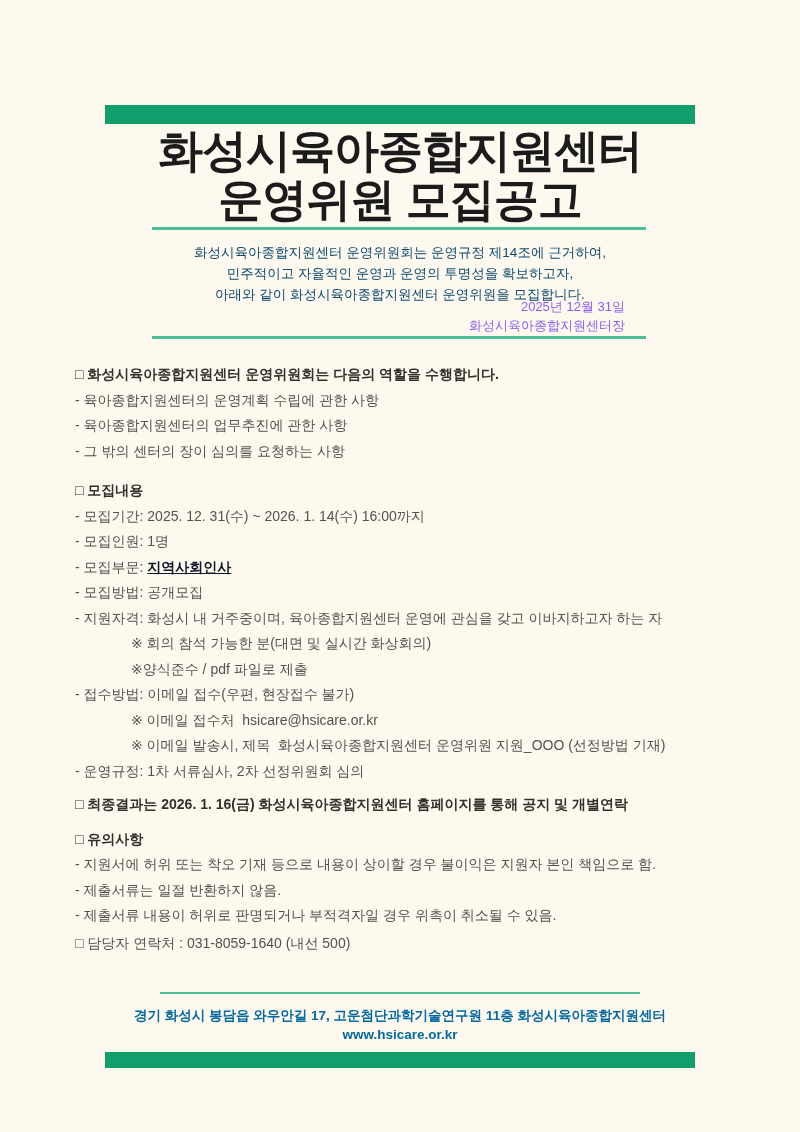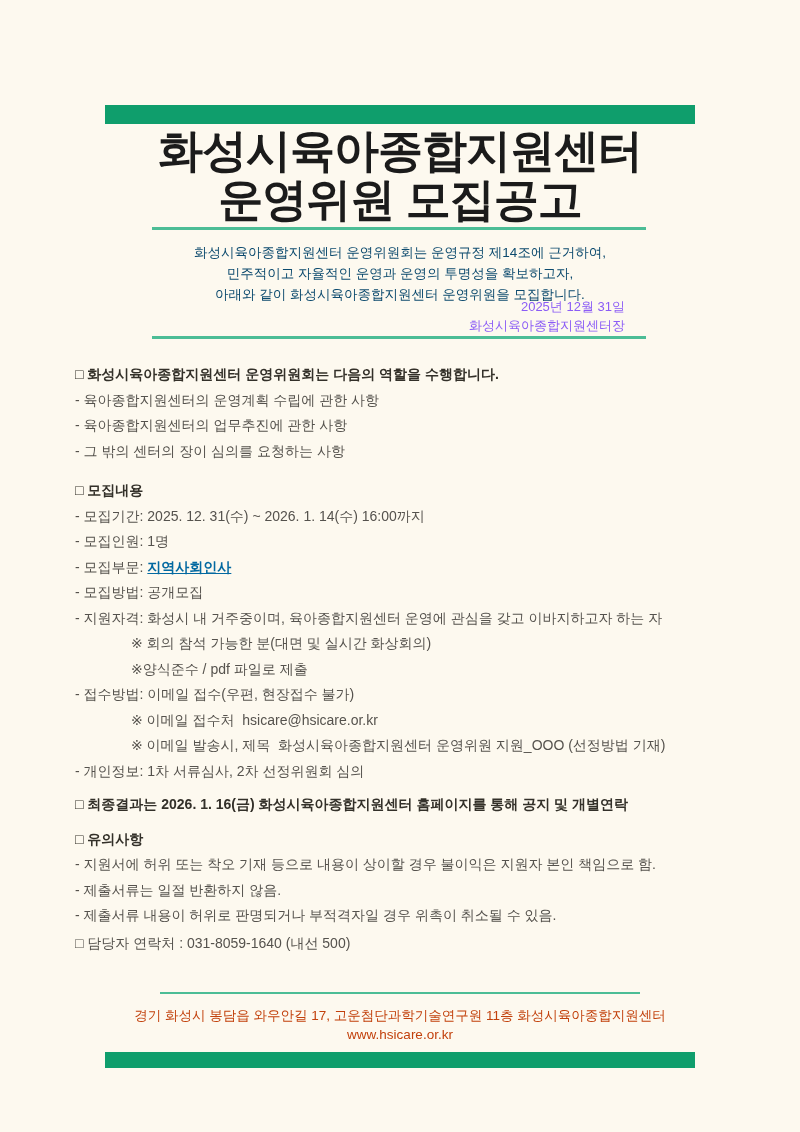--- a/index.html
+++ b/index.html
@@ -51,31 +51,31 @@
     font-size: 14px; color: #55524d;
   }
   .line { line-height: 25.5px; white-space: pre-wrap; }
   .heading { font-weight: 700; color: #333029; }
   .indent { padding-left: 56px; }
   .gap-lg { margin-top: 14px; }
   .gap-md { margin-top: 8px; }
   .gap-sm { margin-top: 9px; }
   .gap-xs { margin-top: 2px; }
   .em-underline {
-    font-weight: 700; text-decoration: underline; color: #0369a1;
+    font-weight: 700; text-decoration: underline; color: #0f172a;
   }
   .footer-divider {
     position: absolute; left: 160px; top: 992px; width: 480px; height: 2px;
     background: #4cbd96;
   }
   .footer-text {
     position: absolute; left: 0; right: 0; top: 1006px;
     text-align: center;
     font-size: 13.5px; line-height: 19px;
-    font-weight: 400; color: #c2410c;
+    font-weight: 700; color: #0369a1;
   }
   .faint-cutoff {
     position: absolute; left: 0; right: 0; top: 1117px;
     text-align: center;
     font-size: 25px; font-weight: 800; letter-spacing: 3px;
     color: #eae5d9;
   }
 </style>
 </head>
 <body>
@@ -115,21 +115,21 @@
     <div class="line">- 모집기간: 2025. 12. 31(수) ~ 2026. 1. 14(수) 16:00까지</div>
     <div class="line">- 모집인원: 1명</div>
     <div class="line"><span>- 모집부문: </span><span class="em-underline">지역사회인사</span></div>
     <div class="line">- 모집방법: 공개모집</div>
     <div class="line">- 지원자격: 화성시 내 거주중이며, 육아종합지원센터 운영에 관심을 갖고 이바지하고자 하는 자</div>
     <div class="line indent">※ 회의 참석 가능한 분(대면 및 실시간 화상회의)</div>
     <div class="line indent">※양식준수 / pdf 파일로 제출</div>
     <div class="line">- 접수방법: 이메일 접수(우편, 현장접수 불가)</div>
     <div class="line indent">※ 이메일 접수처  hsicare@hsicare.or.kr</div>
     <div class="line indent">※ 이메일 발송시, 제목  화성시육아종합지원센터 운영위원 지원_OOO (선정방법 기재)</div>
-    <div class="line">- 개인정보: 1차 서류심사, 2차 선정위원회 심의</div>
+    <div class="line">- 운영규정: 1차 서류심사, 2차 선정위원회 심의</div>
 
     <div class="line heading gap-md">□ 최종결과는 2026. 1. 16(금) 화성시육아종합지원센터 홈페이지를 통해 공지 및 개별연락</div>
 
     <div class="line heading gap-sm">□ 유의사항</div>
     <div class="line">- 지원서에 허위 또는 착오 기재 등으로 내용이 상이할 경우 불이익은 지원자 본인 책임으로 함.</div>
     <div class="line">- 제출서류는 일절 반환하지 않음.</div>
     <div class="line">- 제출서류 내용이 허위로 판명되거나 부적격자일 경우 위촉이 취소될 수 있음.</div>
 
     <div class="line gap-xs">□ 담당자 연락처 : 031-8059-1640 (내선 500)</div>
 

